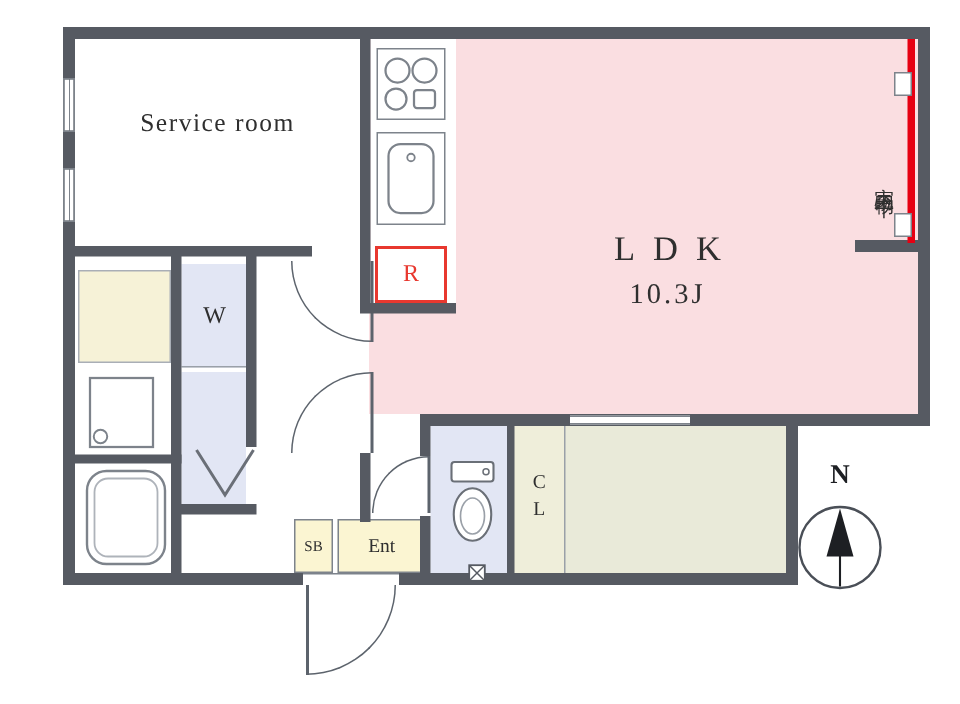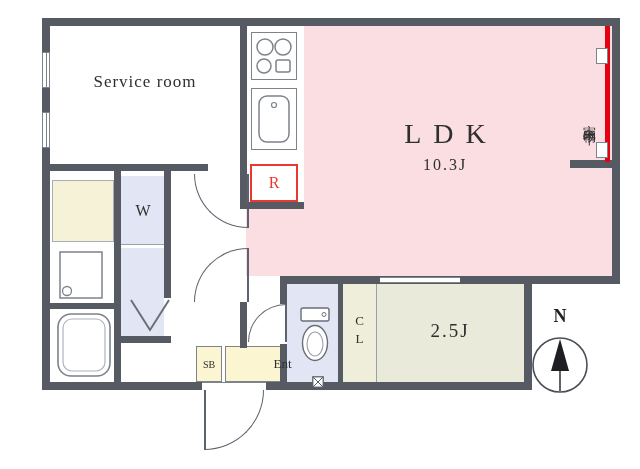--- a/index.html
+++ b/index.html
@@ -123,29 +123,28 @@
       <line x1="32" y1="42" x2="32" y2="64" stroke="#1d1f23" stroke-width="1.4"></line>
       <polygon points="32,12 23,44 41,44" fill="#1d1f23"></polygon>
     </svg>
   </div>
 
   <div class="label" style="left:60px;top:68px;width:170px;line-height:27px;font-size:17px;letter-spacing:1px;">
     <div>Service room</div>
   </div>
 
   <div class="label" style="left:335px;top:118px;width:220px;line-height:31px;">
-    <div style="font-size:28px;letter-spacing:12px;padding-left:12px;">LDK</div>
-    <div style="font-size:16px;letter-spacing:2px;">10.3J</div>
+    <div style="font-size:23px;letter-spacing:12px;padding-left:12px;margin-top:32px;">LDK</div>
+    <div style="font-size:19px;letter-spacing:2px;">10.3J</div>
   </div>
 
-  <div class="label" style="left:380px;top:320px;width:140px;font-size:19px;letter-spacing:2px;">2.5J</div>
 
   <div class="label" style="left:122px;top:202px;width:42px;font-size:16px;">W</div>
 
   <div class="label" style="left:350px;top:300px;width:18px;height:62px;font-size:13px;writing-mode:vertical-rl;text-orientation:upright;letter-spacing:3px;line-height:18px;">CL</div>
 
   <div class="label vcenter" style="left:196px;top:346px;width:26px;height:36px;font-size:10px;">SB</div>
 
-  <div class="label vcenter" style="left:225px;top:346px;width:59px;height:36px;font-size:13px;padding-left:28px;">Ent</div>
+  <div class="label vcenter" style="left:225px;top:346px;width:59px;height:36px;font-size:13px;">Ent</div>
 
   <div class="label" style="left:578px;top:76px;width:22px;height:88px;font-size:13px;writing-mode:vertical-rl;text-orientation:upright;letter-spacing:3px;line-height:22px;">室内物干</div>
 
 </div>
 
 </body></html>

